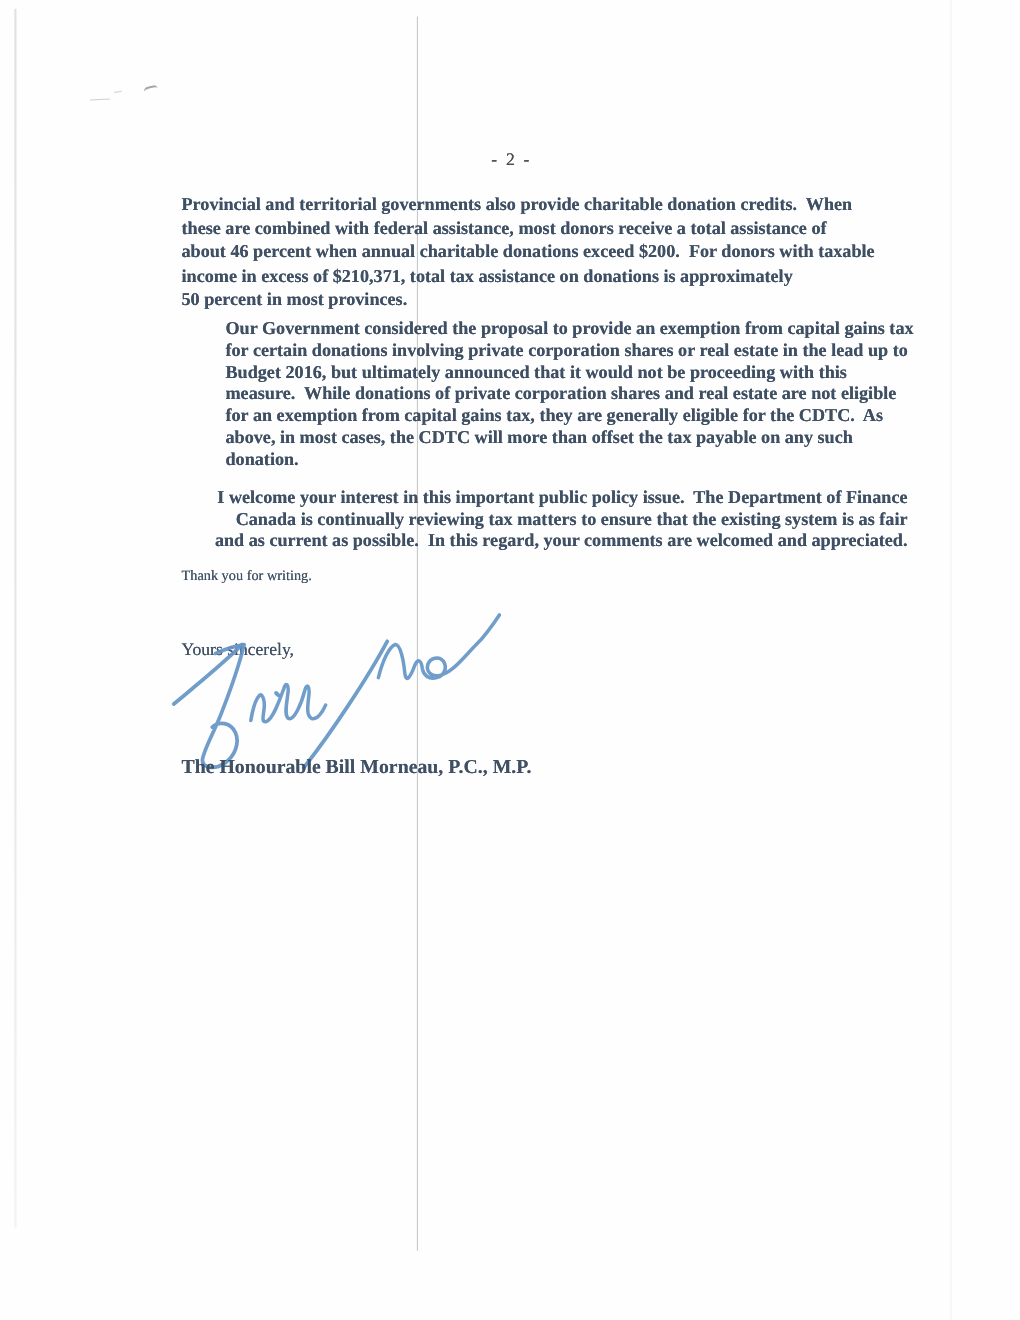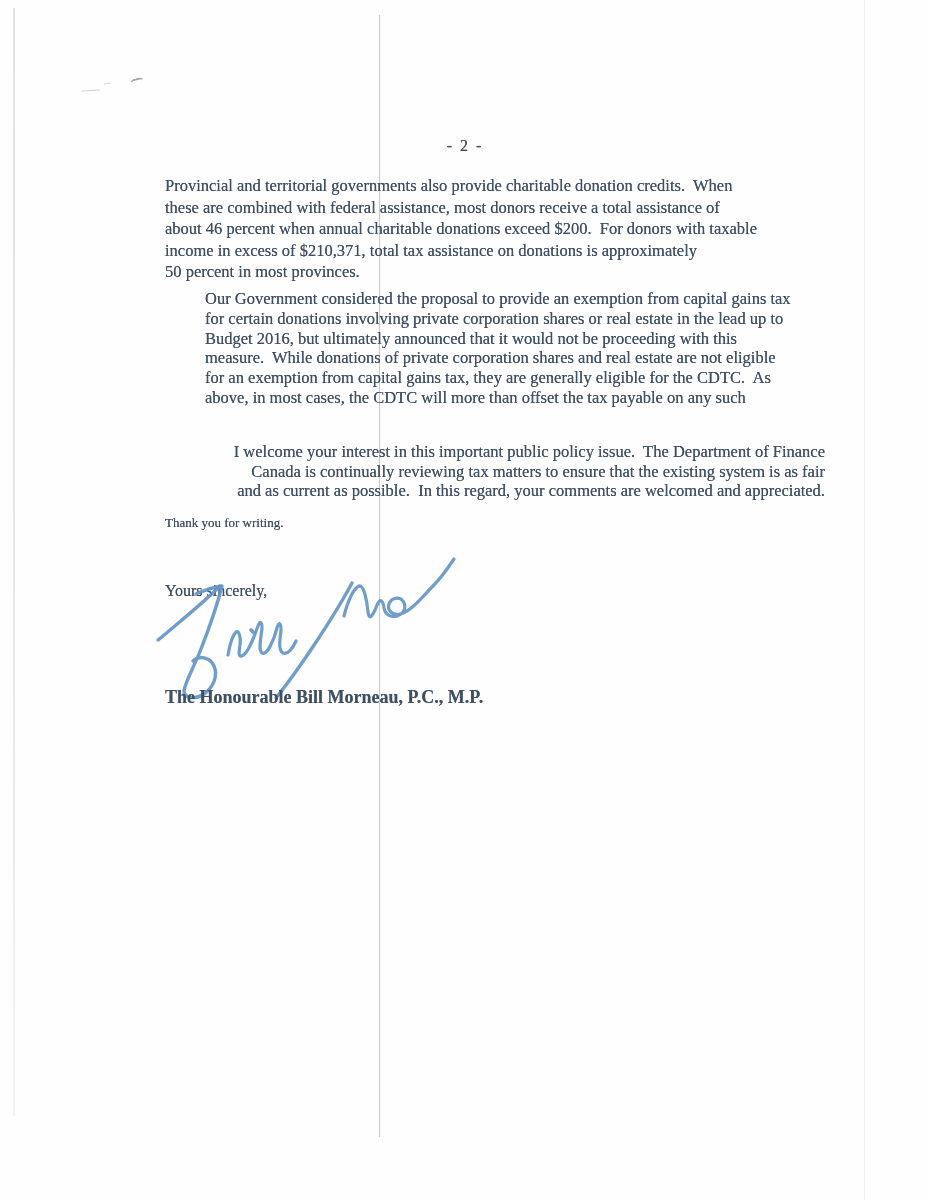--- a/index.html
+++ b/index.html
@@ -66,20 +66,21 @@
     text-align: center;
     font-size: 16px;
     letter-spacing: 2px;
     color: #4d4d52;
     text-shadow: 0 0 0.6px rgba(60,60,65,0.9);
   }
   .para {
     position: absolute;
     left: 165px;
     width: 660px;
+    font-weight: bold;
   }
   .line {
     white-space: pre;
     font-size: 16.5px;
   }
   .p1 { top: 175px; }
   .p1 .line { line-height: 21.6px; }
   .p2 { top: 289px; }
   .p2 .line { line-height: 19.8px; margin-left: 40px; }
   .p3 { top: 442px; text-align: right; }
@@ -133,20 +134,21 @@
     <div class="line ink">50 percent in most provinces.</div>
   </div>
 
   <div class="para p2">
     <div class="line ink">Our Government considered the proposal to provide an exemption from capital gains tax</div>
     <div class="line ink">for certain donations involving private corporation shares or real estate in the lead up to</div>
     <div class="line ink">Budget 2016, but ultimately announced that it would not be proceeding with this</div>
     <div class="line ink">measure.  While donations of private corporation shares and real estate are not eligible</div>
     <div class="line ink">for an exemption from capital gains tax, they are generally eligible for the CDTC.  As</div>
     <div class="line ink">above, in most cases, the CDTC will more than offset the tax payable on any such</div>
+    <div class="line ink">donation.</div>
   </div>
 
   <div class="para p3">
     <div class="line ink">I welcome your interest in this important public policy issue.  The Department of Finance</div>
     <div class="line ink">Canada is continually reviewing tax matters to ensure that the existing system is as fair</div>
     <div class="line ink">and as current as possible.  In this regard, your comments are welcomed and appreciated.</div>
   </div>
 
   <div class="thanks ink">Thank you for writing.</div>
   <div class="valediction ink">Yours sincerely,</div>

